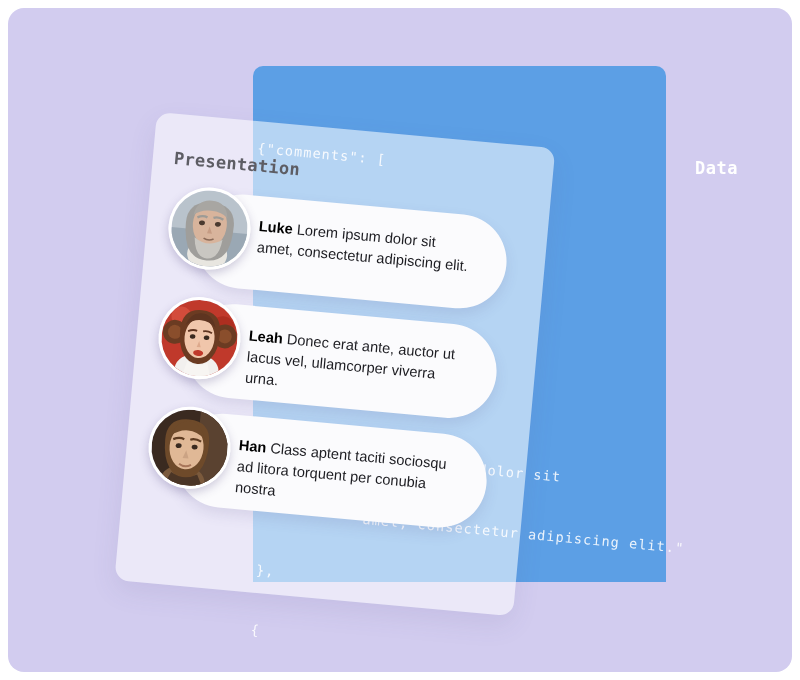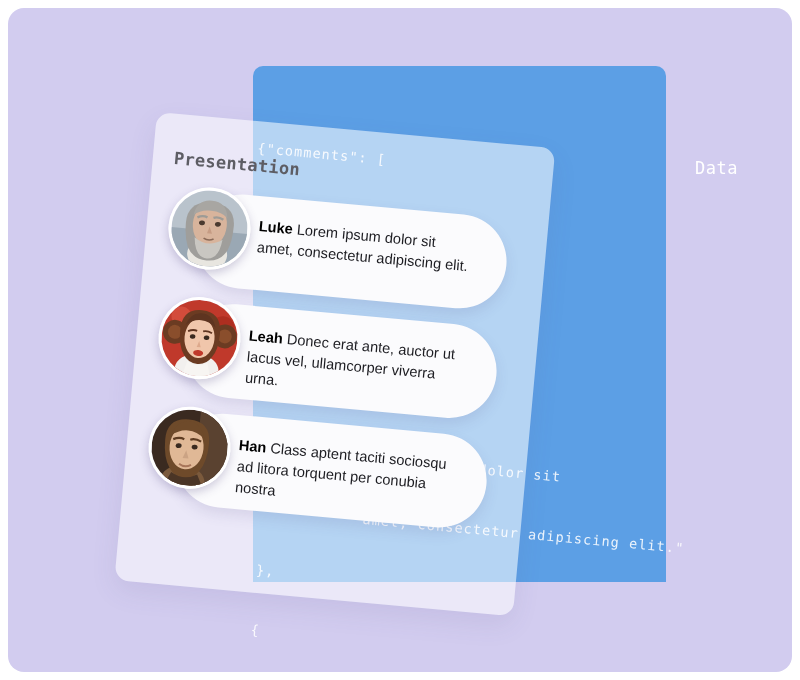--- a/index.html
+++ b/index.html
@@ -30,21 +30,21 @@
     left:253px; top:66px;
     width:413px; height:516px;
     background:#5c9fe5;
     border-radius:10px 10px 0 0;
     overflow:hidden;
   }
   .data-label{
     position:absolute;
     right:62px; top:158px;
     font-family:"DejaVu Sans Mono","Liberation Mono",monospace;
-    font-weight:normal;
+    font-weight:bold;
     font-size:17px;
     color:#ffffff;
     letter-spacing:0.5px;
     z-index:7;
   }
 
   
   .json-layer{
     position:absolute;
     left:262px; top:98px;

